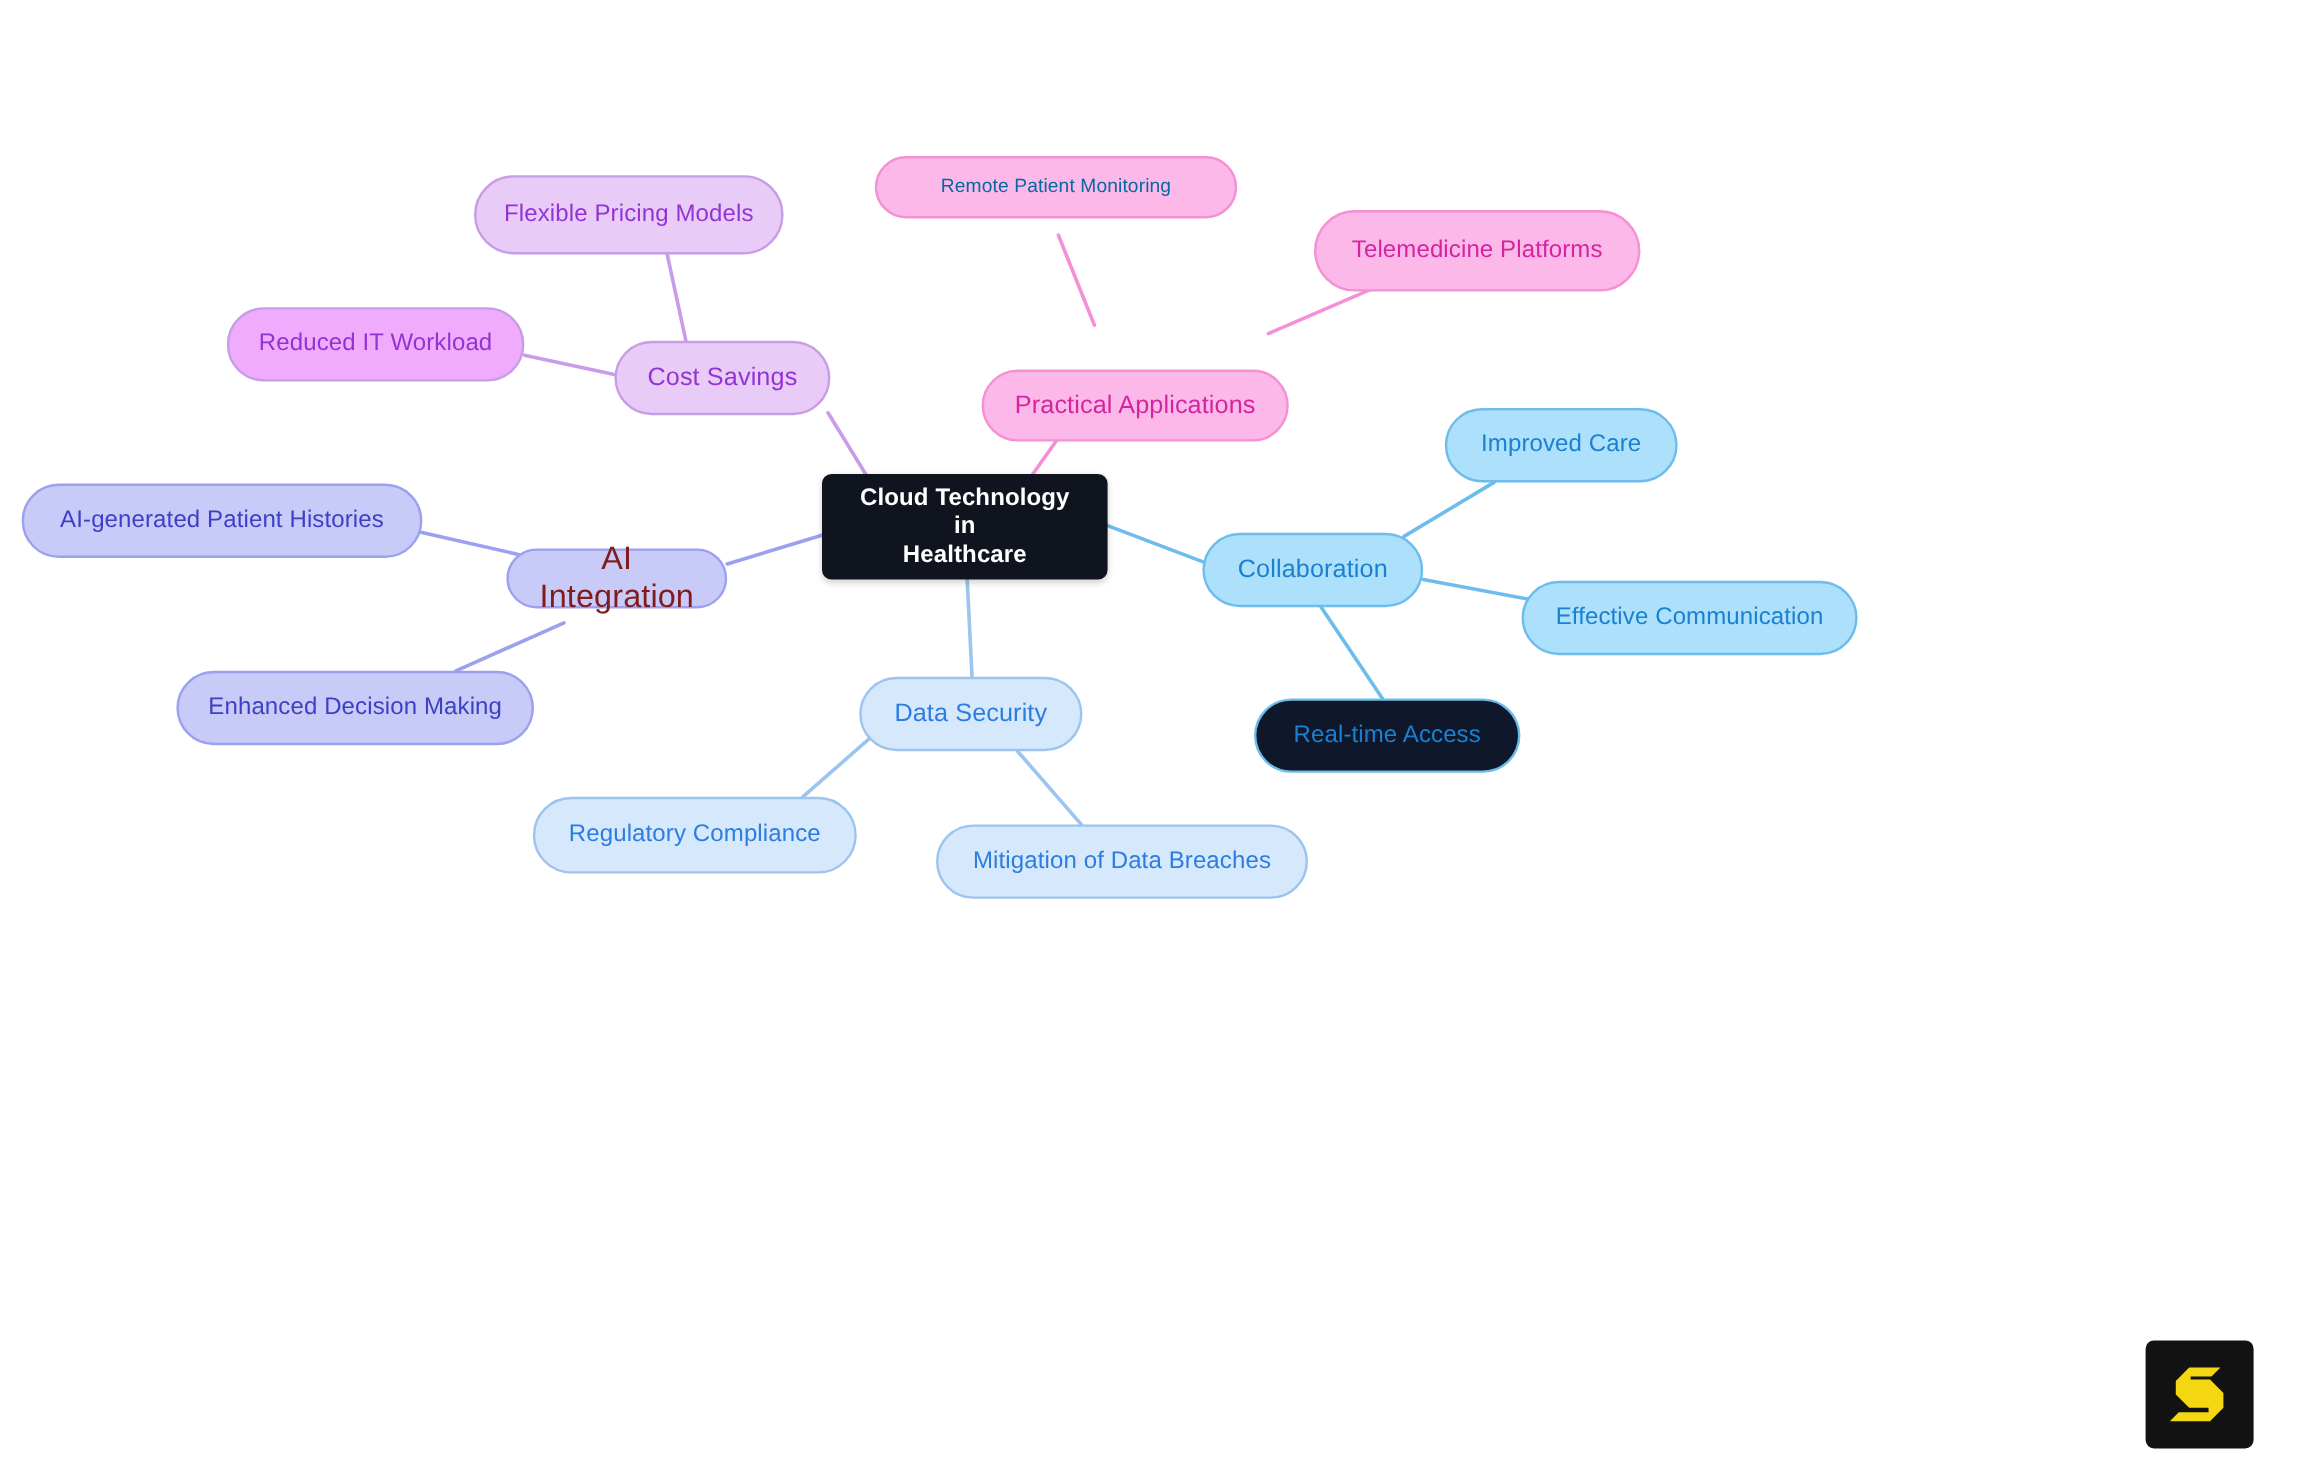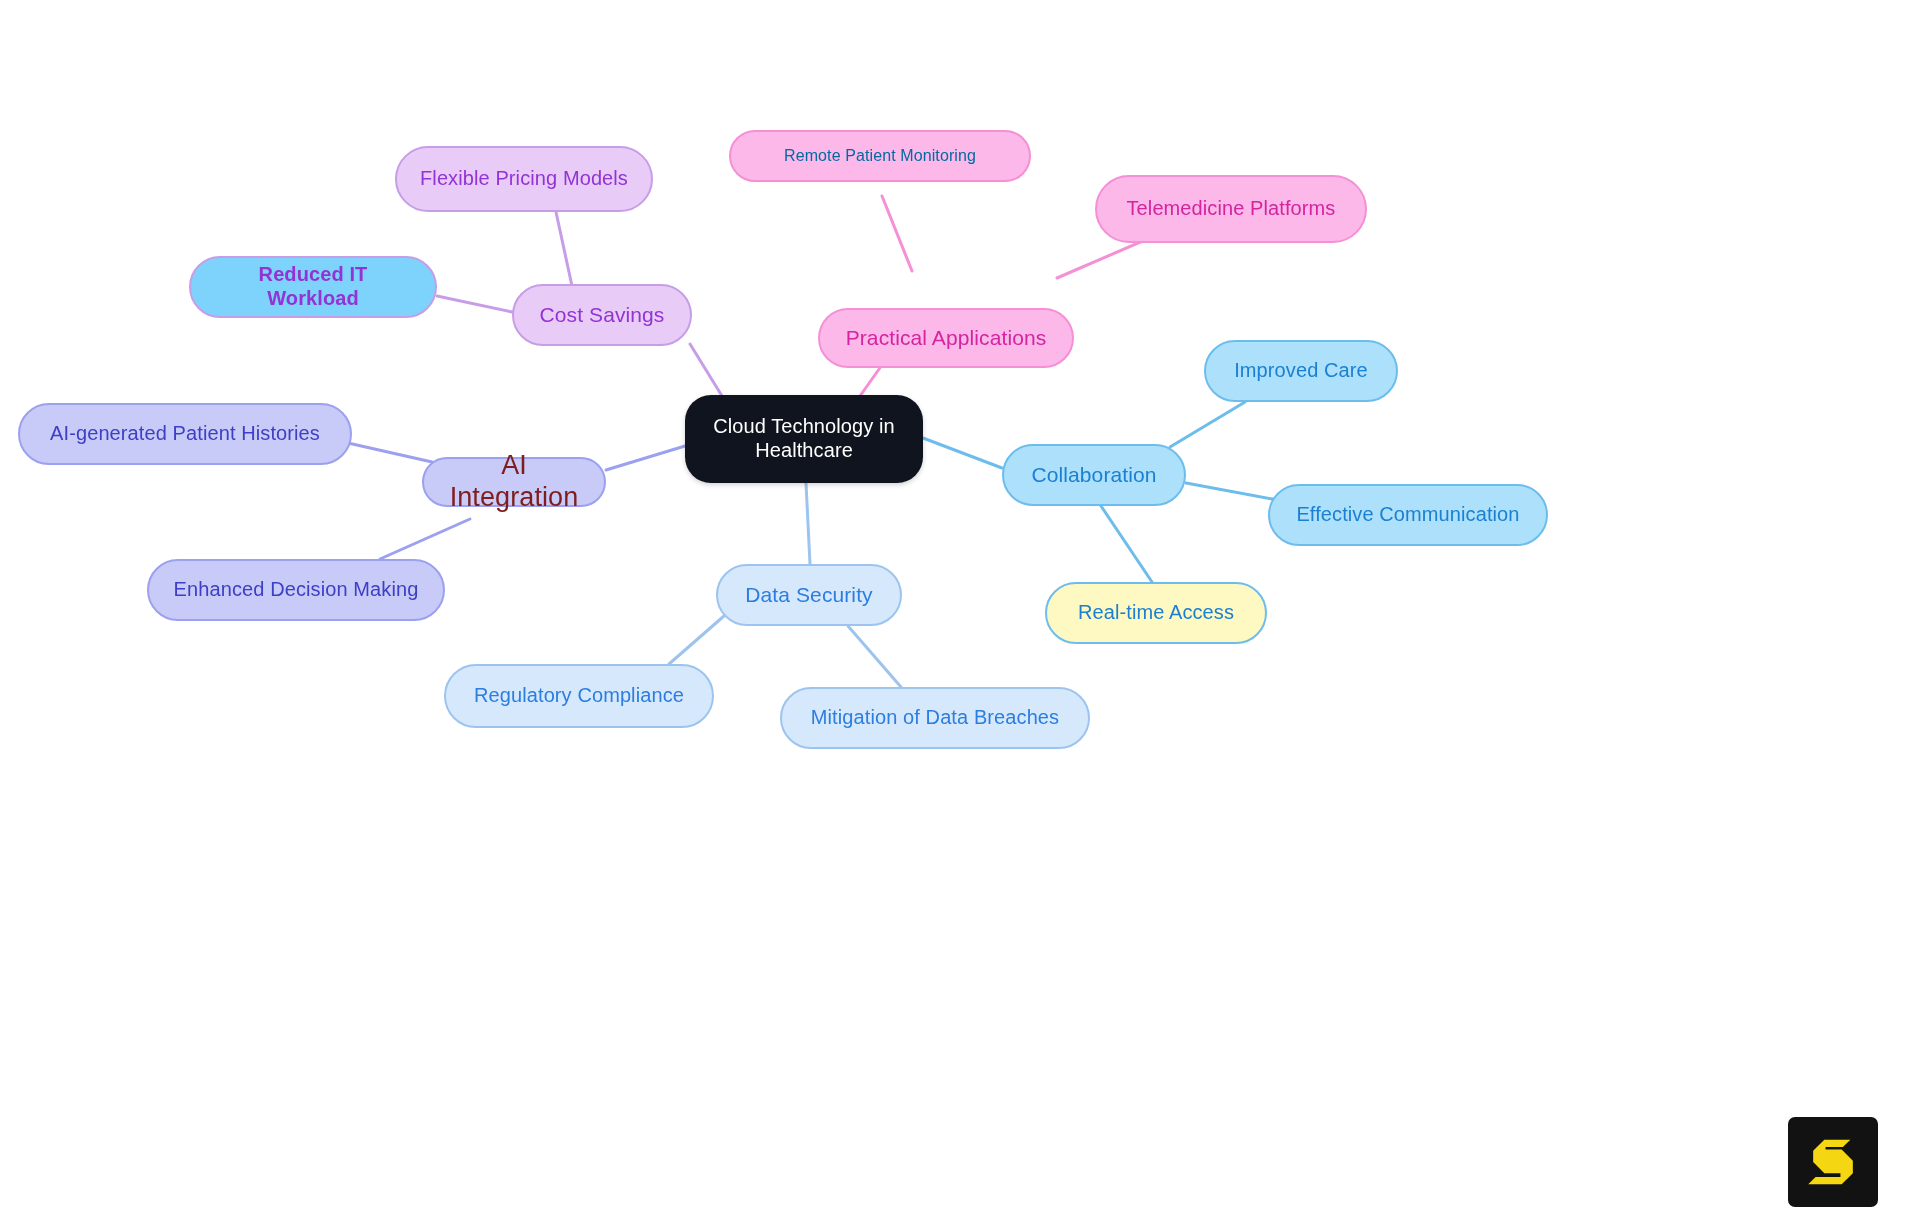--- a/index.html
+++ b/index.html
@@ -32,23 +32,23 @@
     text-align: center;
     border-style: solid;
     border-width: 2px;
     border-radius: 40px;
     padding: 0 22px;
     line-height: 1.18;
     white-space: pre-line;
     letter-spacing: 0.1px;
   }
   .node.root {
-    border-radius: 26px;
+    border-radius: 8px;
     border-width: 0;
-    font-weight: 400;
+    font-weight: 700;
     box-shadow: 0 2px 5px rgba(0,0,0,0.18);
     text-align: center;
   }
   .logo-badge {
     position: absolute;
     display: flex;
     align-items: center;
     justify-content: center;
     border-radius: 7px;
   }
@@ -74,28 +74,28 @@
       <line x1="848" y1="626" x2="901" y2="687" stroke="#9cc4ee" stroke-width="3" stroke-linecap="round"></line>
       <line x1="685" y1="446" x2="606" y2="470" stroke="#9ba0ef" stroke-width="3" stroke-linecap="round"></line>
       <line x1="432" y1="462" x2="348" y2="443" stroke="#9ba0ef" stroke-width="3" stroke-linecap="round"></line>
       <line x1="470" y1="519" x2="380" y2="559" stroke="#9ba0ef" stroke-width="3" stroke-linecap="round"></line>
     </svg>
   <div id="node-layer">
       <div class="node root" style="left: 685px; top: 395px; width: 238px; height: 88px; background: rgb(16, 20, 31); border-color: rgb(16, 20, 31); color: rgb(255, 255, 255); font-size: 20px;"><span>Cloud Technology in
 Healthcare</span></div>
       <div class="node" style="left: 512px; top: 284px; width: 180px; height: 62px; background: rgb(232, 204, 247); border-color: rgb(199, 157, 232); color: rgb(147, 51, 214); font-size: 21px;"><span>Cost Savings</span></div>
       <div class="node" style="left: 395px; top: 146px; width: 258px; height: 66px; background: rgb(232, 204, 247); border-color: rgb(199, 157, 232); color: rgb(147, 51, 214); font-size: 20px;"><span>Flexible Pricing Models</span></div>
-      <div class="node" style="left: 189px; top: 256px; width: 248px; height: 62px; background: #7dd3fc; border-color: rgb(199, 157, 232); color: rgb(147, 51, 214); font-size: 20px; font-weight: bold;"><span>Reduced IT Workload</span></div>
+      <div class="node" style="left: 189px; top: 256px; width: 248px; height: 62px; background: #f0abfc; border-color: rgb(199, 157, 232); color: rgb(147, 51, 214); font-size: 20px;"><span>Reduced IT Workload</span></div>
       <div class="node" style="left: 818px; top: 271px; width: 256px; height: 60px; background: rgb(251, 184, 233); border-color: rgb(245, 143, 214); color: rgb(212, 36, 159); font-size: 21px; margin-top: 37px;"><span>Practical Applications</span></div>
       <div class="node" style="left: 729px; top: 130px; width: 302px; height: 52px; background: rgb(251, 184, 233); border-color: rgb(245, 143, 214); color: #0369a1; font-size: 16px;"><span>Remote Patient Monitoring</span></div>
       <div class="node" style="left: 1095px; top: 175px; width: 272px; height: 68px; background: rgb(251, 184, 233); border-color: rgb(245, 143, 214); color: rgb(212, 36, 159); font-size: 20px;"><span>Telemedicine Platforms</span></div>
       <div class="node" style="left: 1002px; top: 444px; width: 184px; height: 62px; background: rgb(173, 224, 251); border-color: rgb(109, 189, 236); color: rgb(27, 128, 210); font-size: 21px; text-align: center;"><span>Collaboration</span></div>
       <div class="node" style="left: 1204px; top: 340px; width: 194px; height: 62px; background: rgb(173, 224, 251); border-color: rgb(109, 189, 236); color: rgb(27, 128, 210); font-size: 20px;"><span>Improved Care</span></div>
       <div class="node" style="left: 1268px; top: 484px; width: 280px; height: 62px; background: rgb(173, 224, 251); border-color: rgb(109, 189, 236); color: rgb(27, 128, 210); font-size: 20px; text-align: right;"><span>Effective Communication</span></div>
-      <div class="node" style="left: 1045px; top: 582px; width: 222px; height: 62px; background: #fef9c3; border-color: rgb(109, 189, 236); color: rgb(27, 128, 210); font-size: 20px;"><span>Real-time Access</span></div>
+      <div class="node" style="left: 1045px; top: 582px; width: 222px; height: 62px; background: #0f172a; border-color: rgb(109, 189, 236); color: rgb(27, 128, 210); font-size: 20px;"><span>Real-time Access</span></div>
       <div class="node" style="left: 716px; top: 564px; width: 186px; height: 62px; background: rgb(214, 232, 252); border-color: rgb(156, 196, 238); color: rgb(43, 125, 224); font-size: 21px; justify-content: center;"><span>Data Security</span></div>
       <div class="node" style="left: 444px; top: 664px; width: 270px; height: 64px; background: rgb(214, 232, 252); border-color: rgb(156, 196, 238); color: rgb(43, 125, 224); font-size: 20px;"><span>Regulatory Compliance</span></div>
       <div class="node" style="left: 780px; top: 687px; width: 310px; height: 62px; background: rgb(214, 232, 252); border-color: rgb(156, 196, 238); color: rgb(43, 125, 224); font-size: 20px;"><span>Mitigation of Data Breaches</span></div>
       <div class="node" style="left: 422px; top: 457px; width: 184px; height: 50px; background: rgb(200, 202, 247); border-color: rgb(155, 160, 239); color: #7f1d1d; font-size: 27px;"><span>AI Integration</span></div>
       <div class="node" style="left: 18px; top: 403px; width: 334px; height: 62px; background: rgb(200, 202, 247); border-color: rgb(155, 160, 239); color: rgb(61, 63, 196); font-size: 20px;"><span>AI-generated Patient Histories</span></div>
       <div class="node" style="left: 147px; top: 559px; width: 298px; height: 62px; background: rgb(200, 202, 247); border-color: rgb(155, 160, 239); color: rgb(61, 63, 196); font-size: 20px;"><span>Enhanced Decision Making</span></div>
     </div>
   <div class="logo-badge" id="logo-badge" style="left: 1788px; top: 1117px; width: 90px; height: 90px; background: rgb(18, 18, 18);">
     <svg viewBox="0 0 100 100" width="62" height="62">
       <path id="logo-path" d="M78 14 L36 14 L18 32 L18 50 L36 68 L62 68 L62 74 L22 74 L10 86 L64 86 L82 68 L82 48 L64 30 L38 30 L38 26 L66 26 Z" fill="#f5d612"></path>

